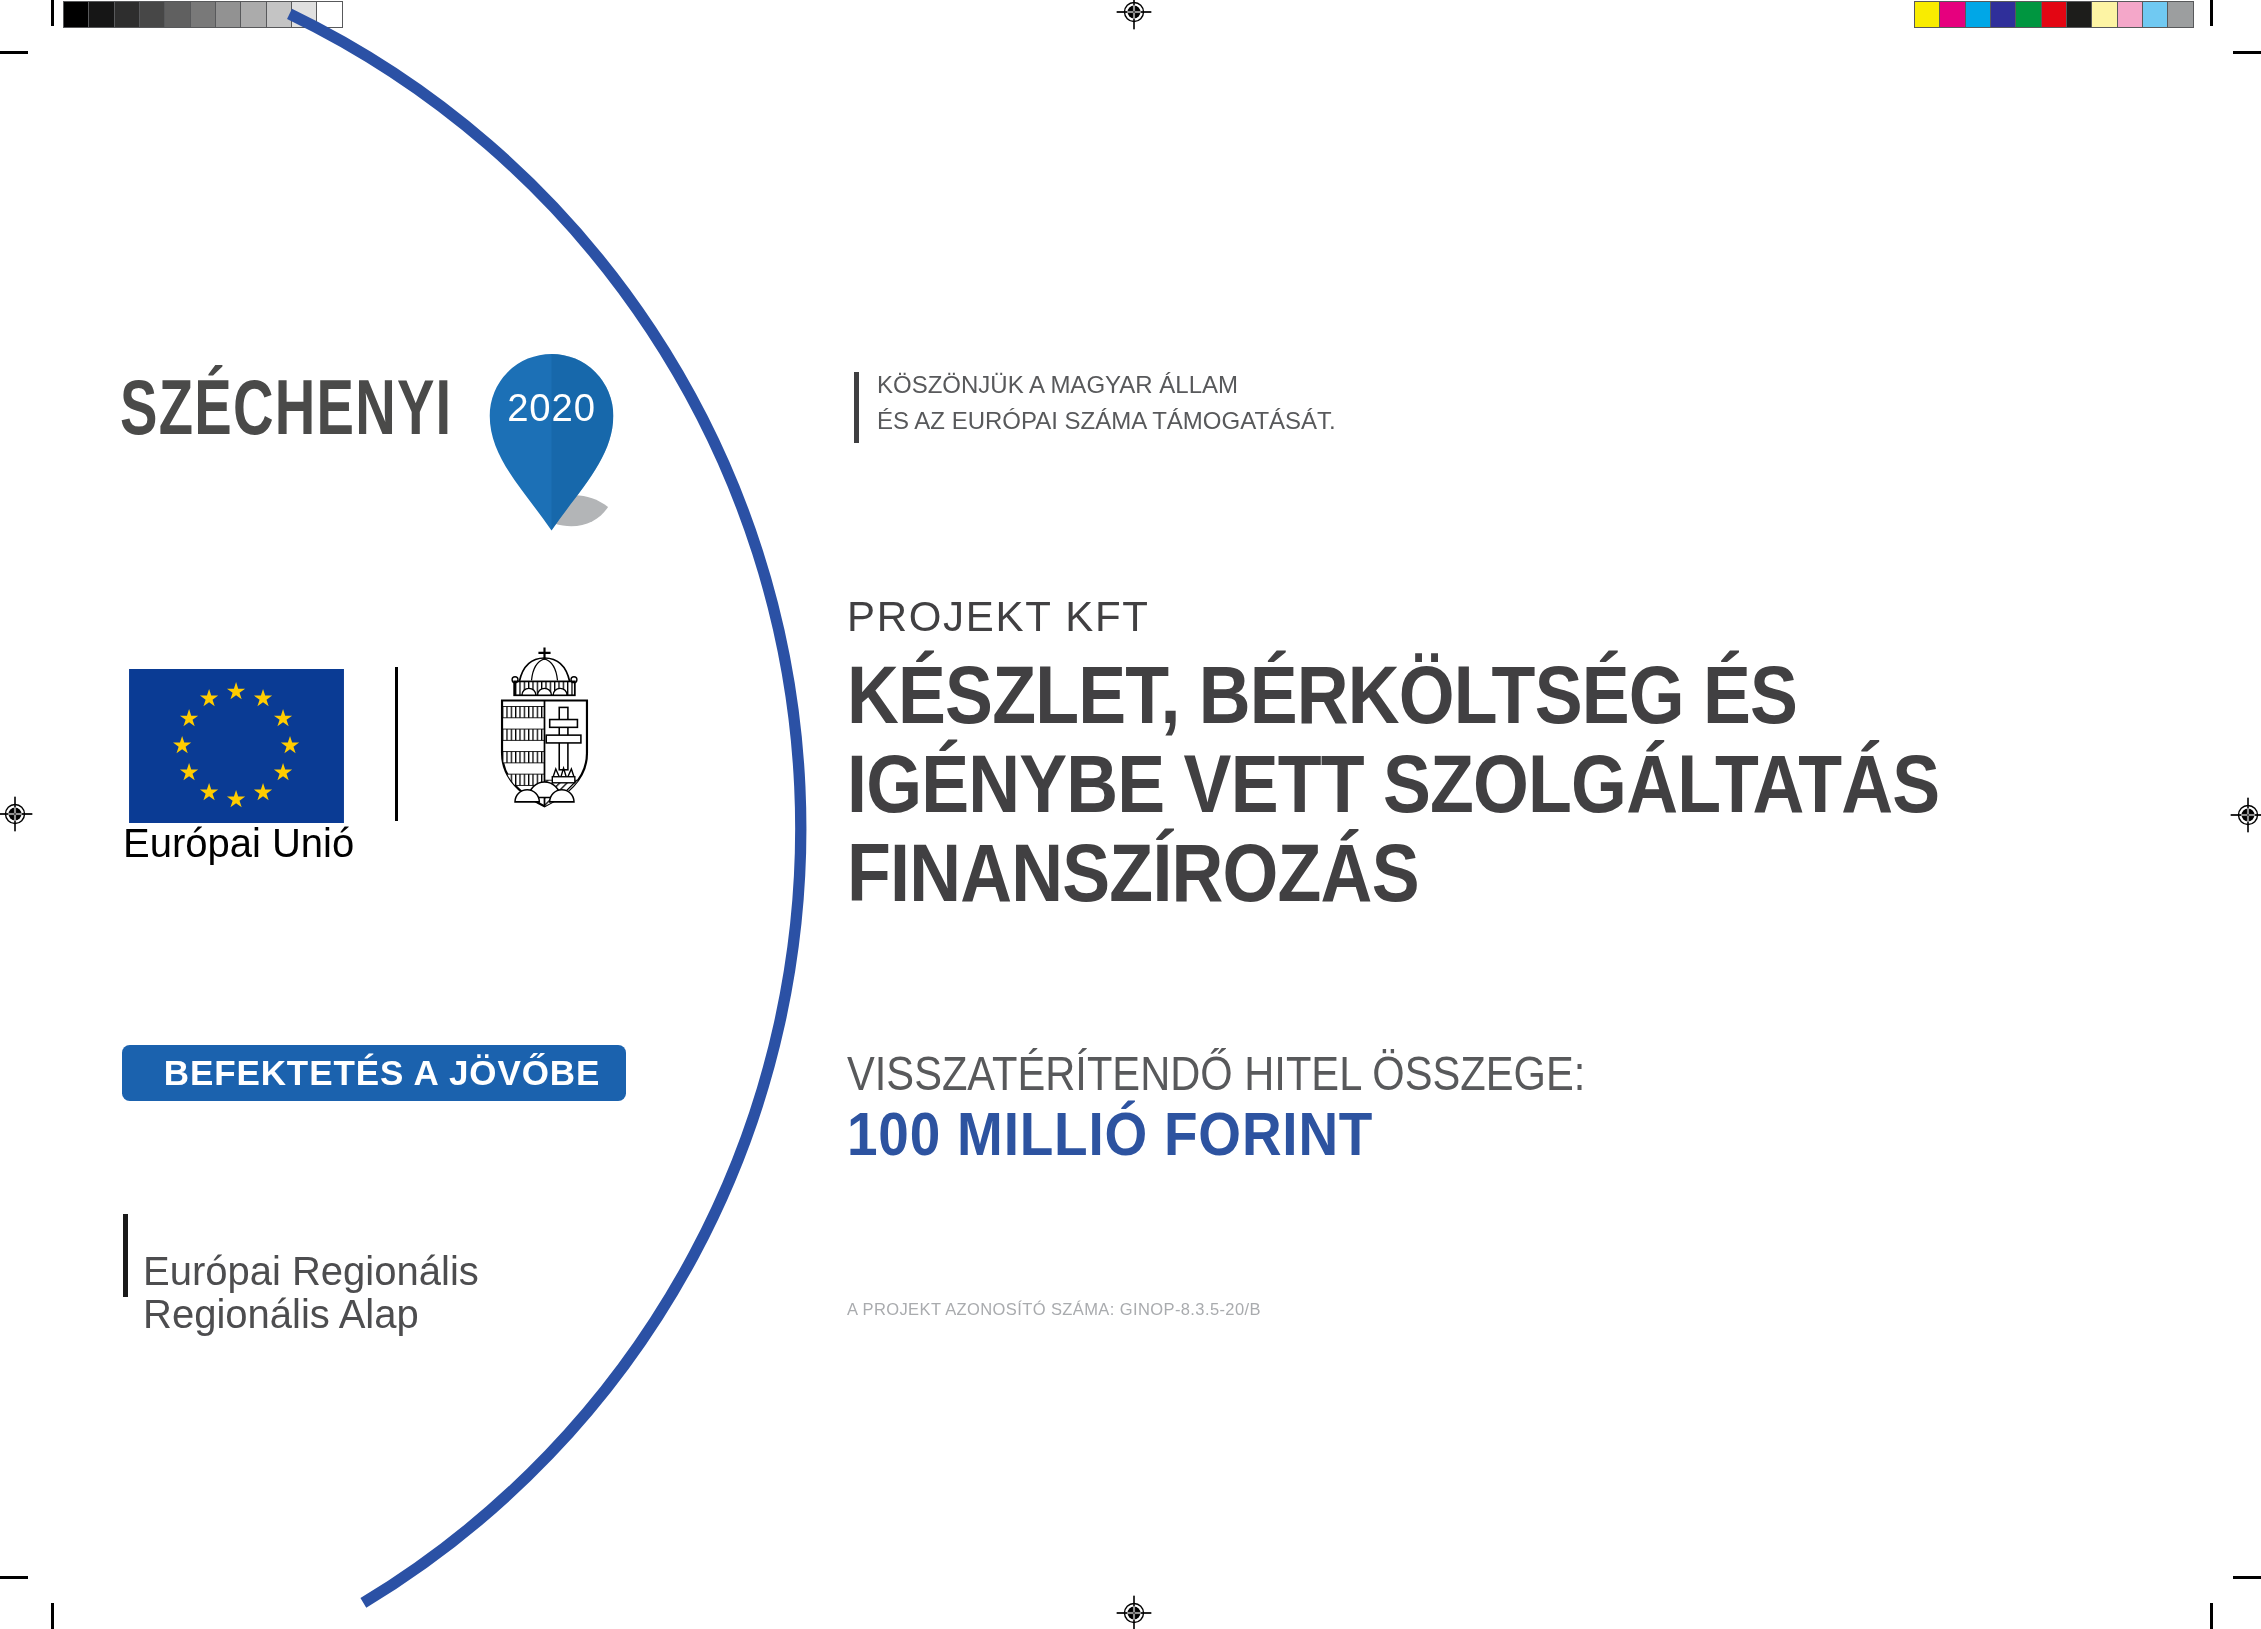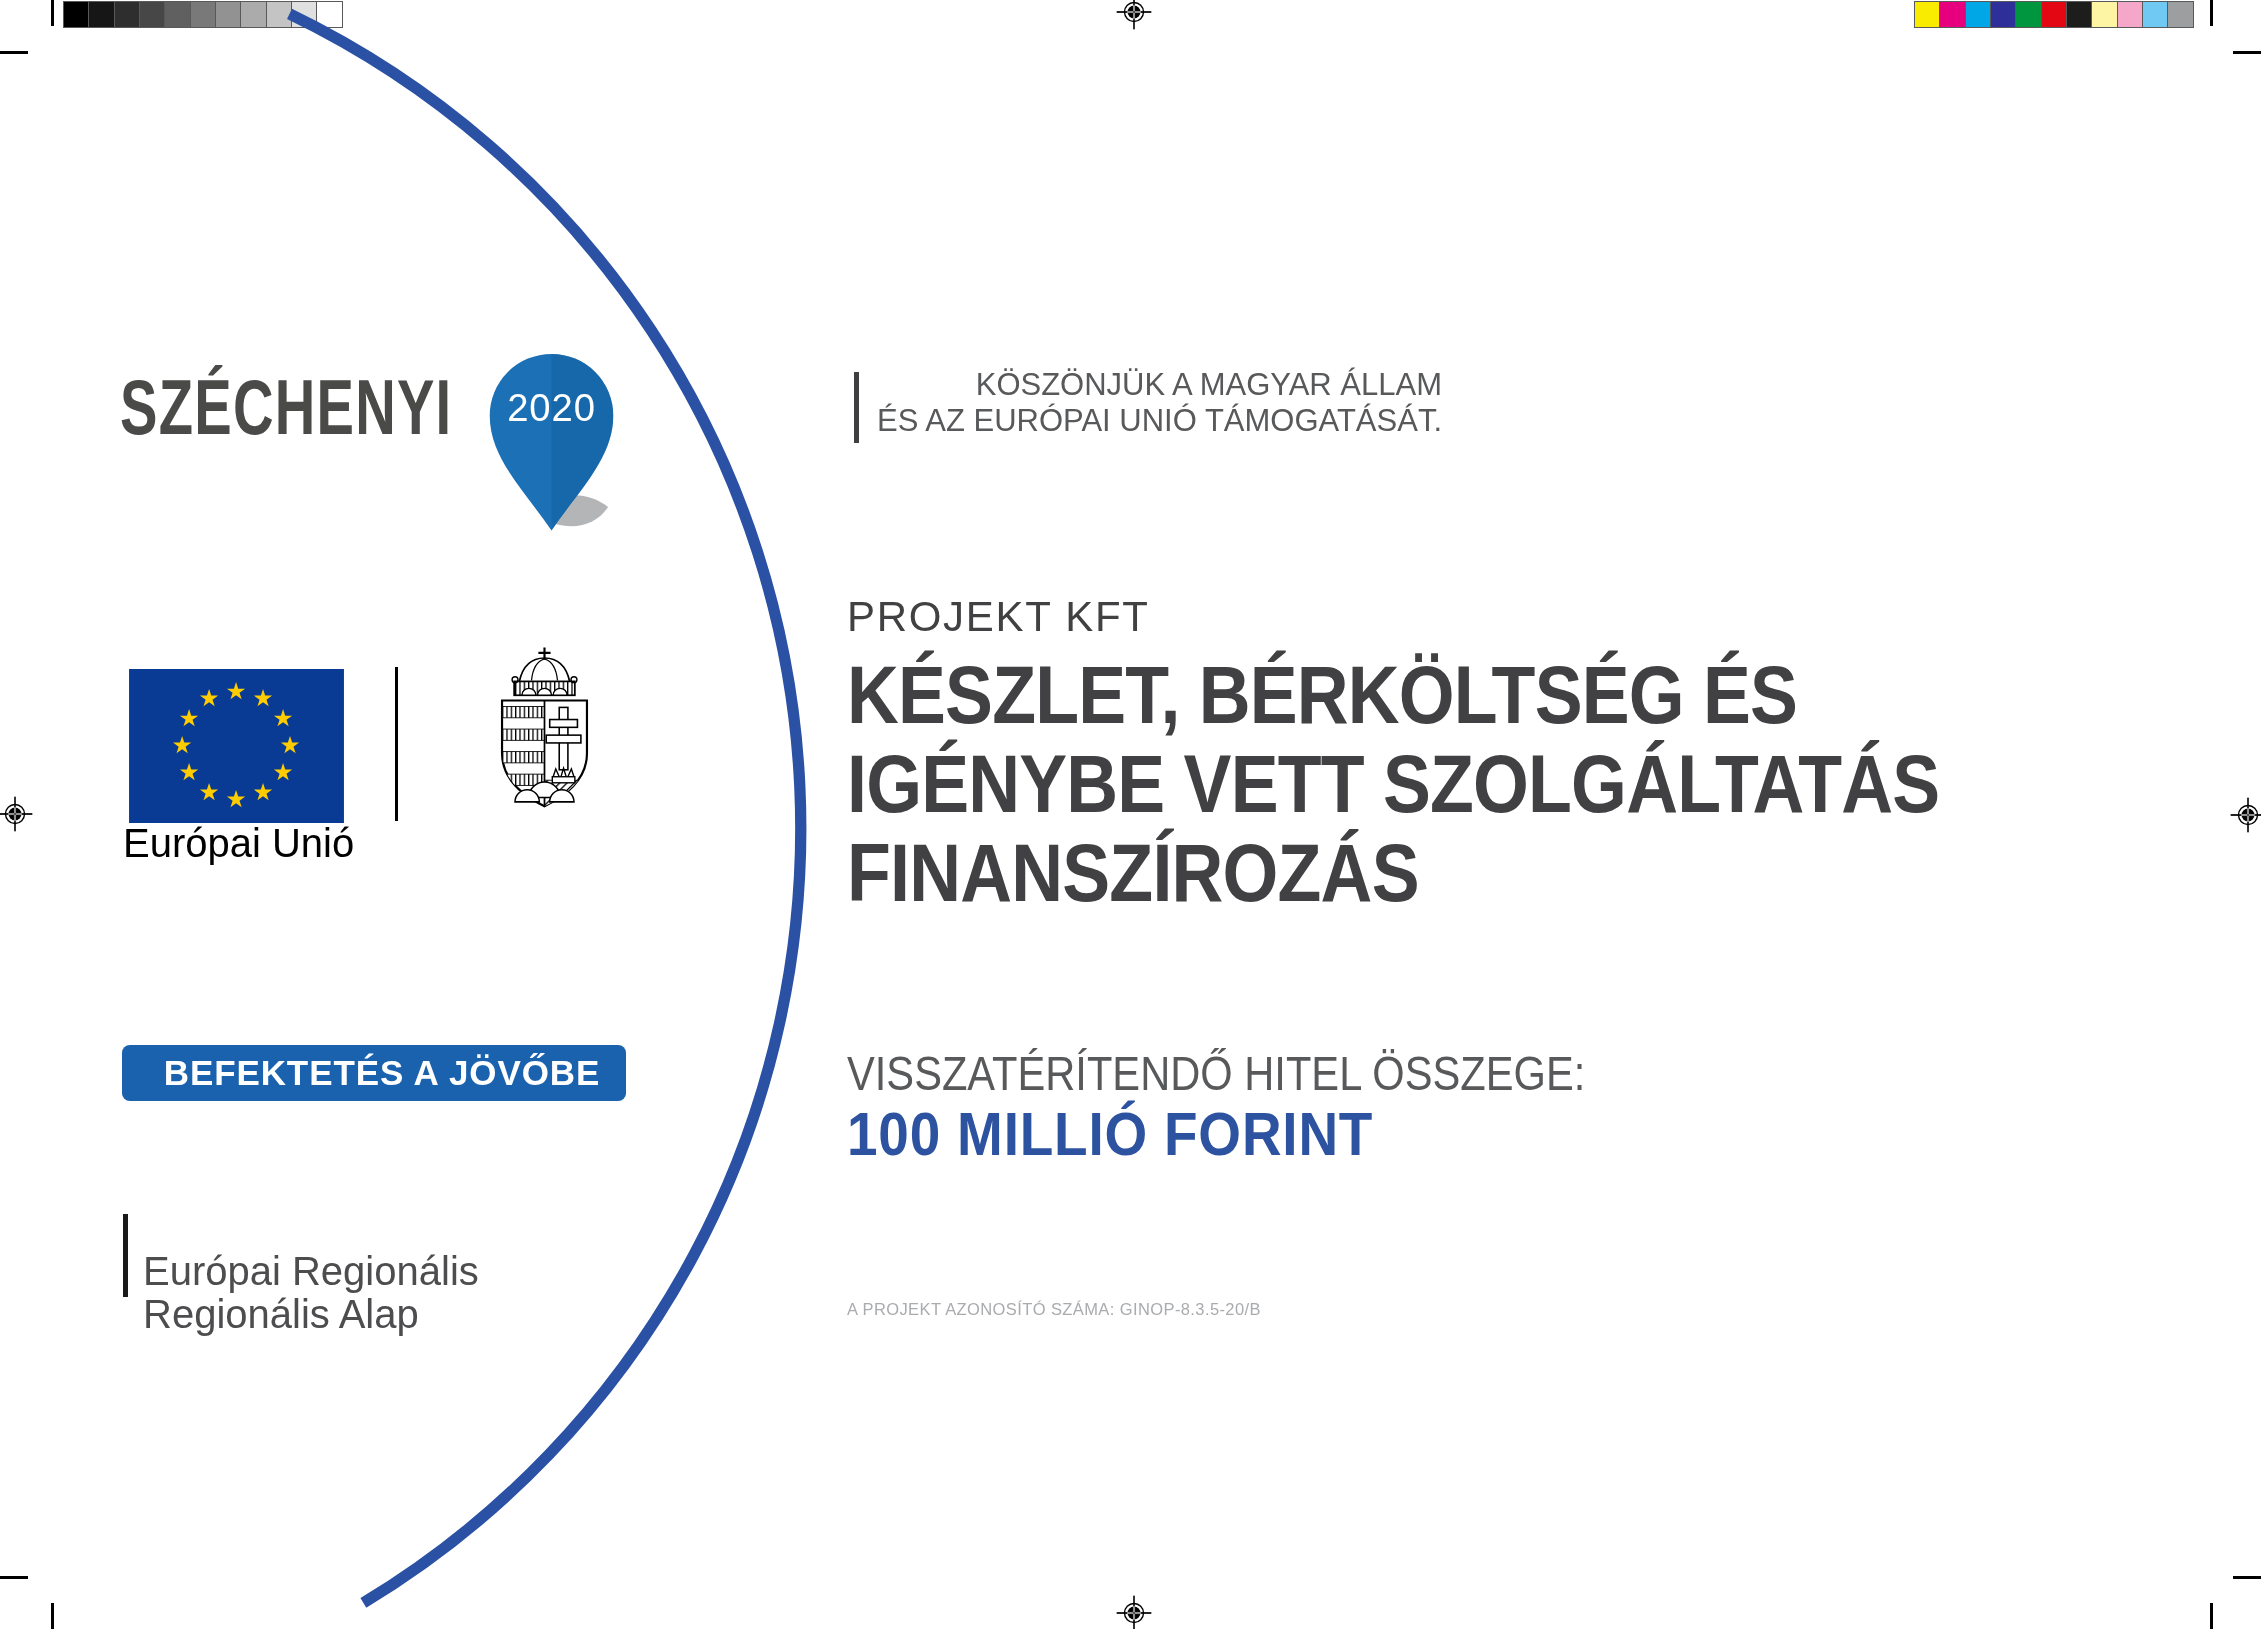--- a/index.html
+++ b/index.html
@@ -34,21 +34,21 @@
       display:flex;align-items:center;justify-content:center;padding-left:16px;}
   #banner span{color:#fff;font-weight:bold;font-size:35px;letter-spacing:0.9px;}
   #erfa-bar{left:123px;top:1214px;width:5.2px;height:83px;background:#1a1a1a;}
   #erfa-text{left:143px;top:1250px;font-size:40px;line-height:43px;color:#4d4d4f;}
 
   
   #arc-svg{left:0;top:0;pointer-events:none;}
 
   
   #thanks-bar{left:854px;top:372px;width:5.2px;height:71px;background:#3f3f41;}
-  #thanks-text{left:877px;top:367px;font-size:31px;line-height:36px;color:#58595b;text-align:right;}
+  #thanks-text{left:877px;top:367px;font-size:24px;line-height:36px;color:#58595b;}
   #company-name{left:847px;top:595px;font-size:42px;line-height:43px;color:#414042;letter-spacing:1.7px;}
   #project-title{left:847px;top:650px;font-size:82px;line-height:89px;font-weight:bold;
       color:#414042;letter-spacing:-0.9px;transform:scaleX(0.875);transform-origin:left top;}
   #amount-label{left:847px;top:1046px;font-size:49px;line-height:54px;color:#58595b;
       transform:scaleX(0.85);transform-origin:left top;}
   #amount-value{left:847px;top:1100px;font-size:61px;line-height:68px;font-weight:bold;
       color:#2d53a0;transform:scaleX(0.9);transform-origin:left top;letter-spacing:0.9px;}
   #project-id{left:847px;top:1300px;font-size:16.5px;color:#a9abae;letter-spacing:0.4px;}
 </style>
 </head>
@@ -223,21 +223,21 @@
 
   <div id="erfa-bar" class="abs"></div>
   <div id="erfa-text" class="abs">
     <div class="nowrap">Európai Regionális</div>
     <div class="nowrap">Regionális Alap</div>
   </div>
 
   <div id="thanks-bar" class="abs"></div>
   <div id="thanks-text" class="abs">
     <div class="nowrap">KÖSZÖNJÜK A MAGYAR ÁLLAM</div>
-    <div class="nowrap">ÉS AZ EURÓPAI UNIÓ TÁMOGATÁSÁT.</div>
+    <div class="nowrap">ÉS AZ EURÓPAI SZÁMA TÁMOGATÁSÁT.</div>
   </div>
 
   <div id="company-name" class="abs nowrap">PROJEKT KFT</div>
 
   <div id="project-title" class="abs">
     <div class="nowrap">KÉSZLET, BÉRKÖLTSÉG ÉS</div>
     <div class="nowrap">IGÉNYBE VETT SZOLGÁLTATÁS</div>
     <div class="nowrap">FINANSZÍROZÁS</div>
   </div>
 

